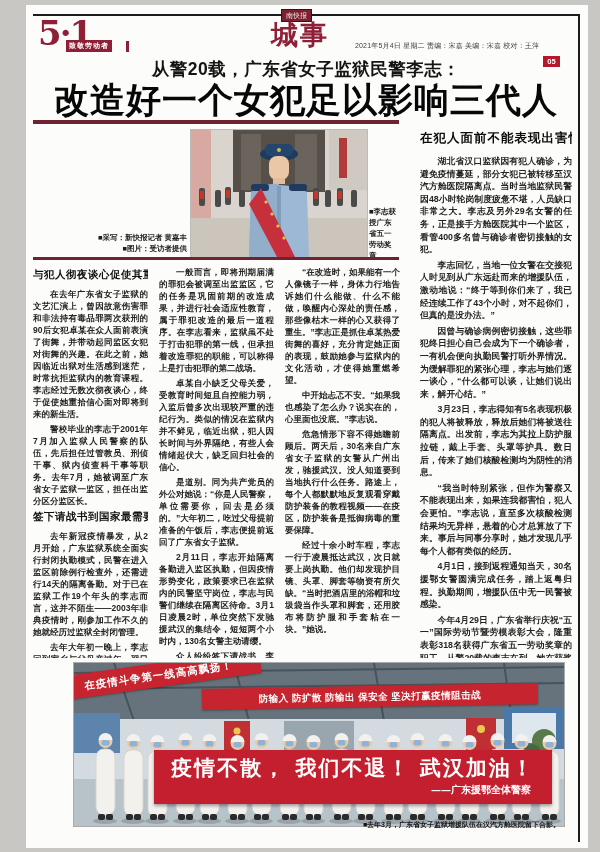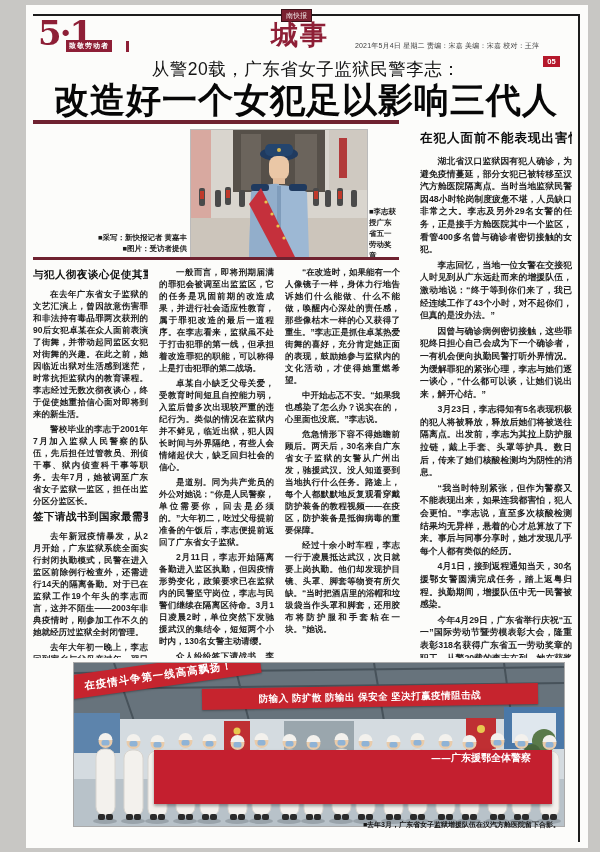--- a/index.html
+++ b/index.html
@@ -13,21 +13,21 @@
   
   .logo51{left:38px;top:18px;color:#8e1f36;font-family:"DejaVu Serif","Liberation Serif",serif;font-weight:bold;font-size:34px;line-height:30px;letter-spacing:-2px;}
   .logo-badge{left:66px;top:40px;background:#8e1f36;color:#fff;font-size:7px;line-height:10px;padding:1px 3px;font-weight:bold;letter-spacing:1px;}
   .logo-bar{left:126px;top:41px;width:3px;height:11px;background:#8e1f36;}
   .section-tag{left:281px;top:9px;background:#7a2030;color:#f3e9e9;font-size:7px;line-height:9px;padding:1px 4px;border:1px solid #3a1018;}
   .section-title{left:0;top:17px;width:600px;text-align:center;color:#8e1f36;font-family:"DejaVu Serif","Liberation Serif",serif;font-weight:bold;font-size:27px;letter-spacing:2px;}
   .dateline{left:300px;top:26px;width:260px;text-align:right;font-size:7px;color:#3c3c3c;letter-spacing:0.2px;}
   .page-badge{display:inline-block;background:#b5182b;color:#fff;font-size:7.5px;font-weight:bold;padding:1px 4px;margin-left:4px;vertical-align:middle;margin-top:30px;}
 
   
-  .kicker{left:33px;top:57px;width:546px;text-align:center;font-size:17.5px;font-weight:400;color:#141414;letter-spacing:0.5px;}
+  .kicker{left:33px;top:57px;width:546px;text-align:center;font-size:17.5px;font-weight:700;color:#141414;letter-spacing:0.5px;}
   .main-title{left:33px;top:77px;width:546px;text-align:center;font-family:"DejaVu Serif","Liberation Serif",serif;font-weight:bold;font-size:35px;color:#070707;letter-spacing:1px;}
   .rule{background:#6f2230;}
   .rule-title{left:33px;top:120px;width:366px;height:4px;}
   .rule-feature{left:33px;top:257px;width:366px;height:3px;}
 
   
   .lead-box{left:37px;top:132px;width:150px;height:122px;overflow:hidden;font-size:8.5px;line-height:13px;color:#2a2a2a;text-align:justify;}
   .lead-box p{margin:0;text-indent:2em;}
   .credits{left:37px;top:232px;width:150px;text-align:right;font-size:7.5px;font-weight:bold;color:#1e1e1e;line-height:11px;}
   .photo1{left:190px;top:129px;width:176px;height:127px;border:1px solid #bbb;}
@@ -314,17 +314,18 @@
           <rect x="468" y="151" width="7" height="6" rx="2" fill="#2b2b2b"></rect>
           <rect x="476" y="151" width="7" height="6" rx="2" fill="#2b2b2b"></rect>
           <circle cx="475.5" cy="80" r="7" fill="#e9cbaa"></circle>
           <path d="M 468.5 79 a 7 7 0 0 1 14 0 z" fill="#f3f1ed"></path>
           <rect x="471.5" y="79" width="8" height="5.5" rx="2" fill="#8fb3d6"></rect>
         </g>
     </svg>
     <div class="p2-layer banner-diag">在疫情斗争第一线高高飘扬！</div>
     <div class="p2-layer banner-top">防输入 防扩散 防输出 保安全 坚决打赢疫情阻击战</div>
     <div class="p2-layer banner-main">
+      <div class="line1">疫情不散， 我们不退！ 武汉加油！</div>
       <div class="line2">——广东援鄂全体警察</div>
     </div>
   </div>
   <div class="abs photo2-caption">■去年3月，广东省女子监狱增援队伍在汉汽方舱医院留下合影。</div>
 </div>
 
 </body></html>

